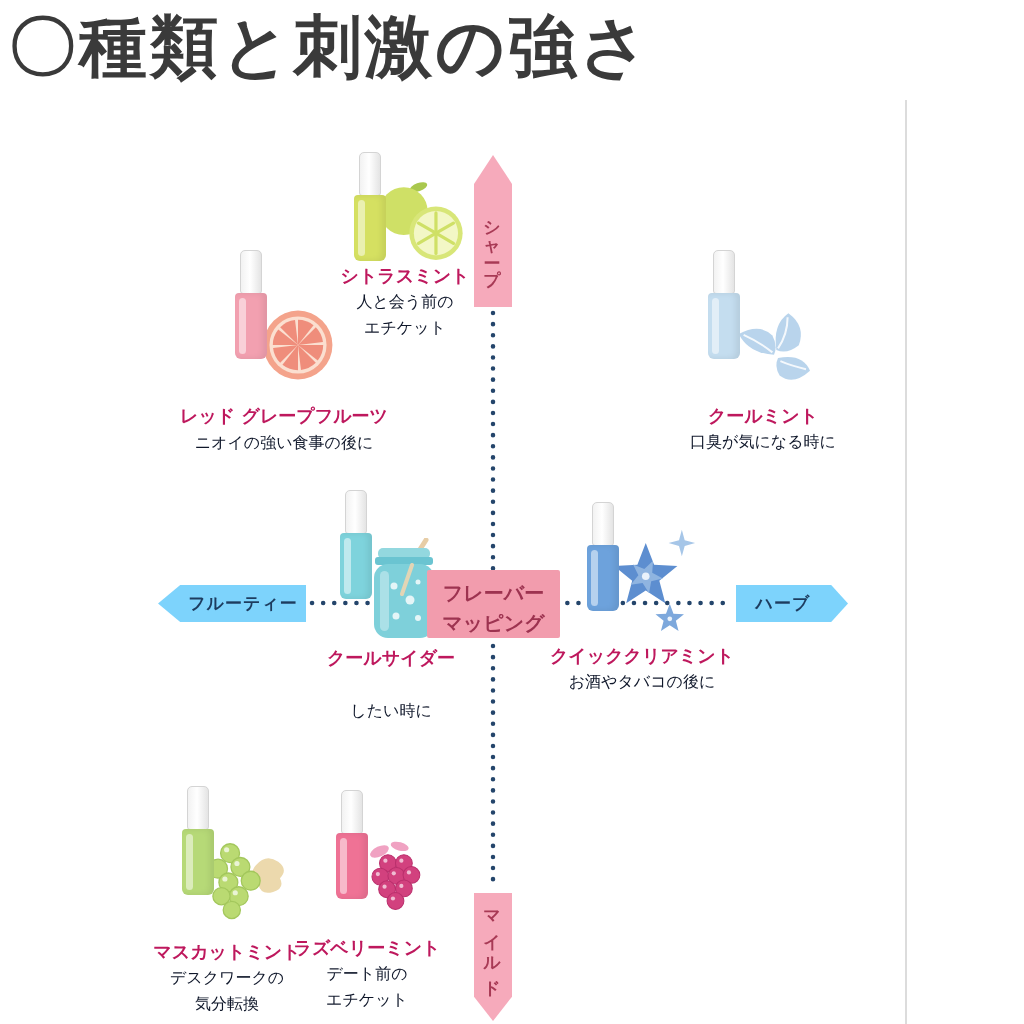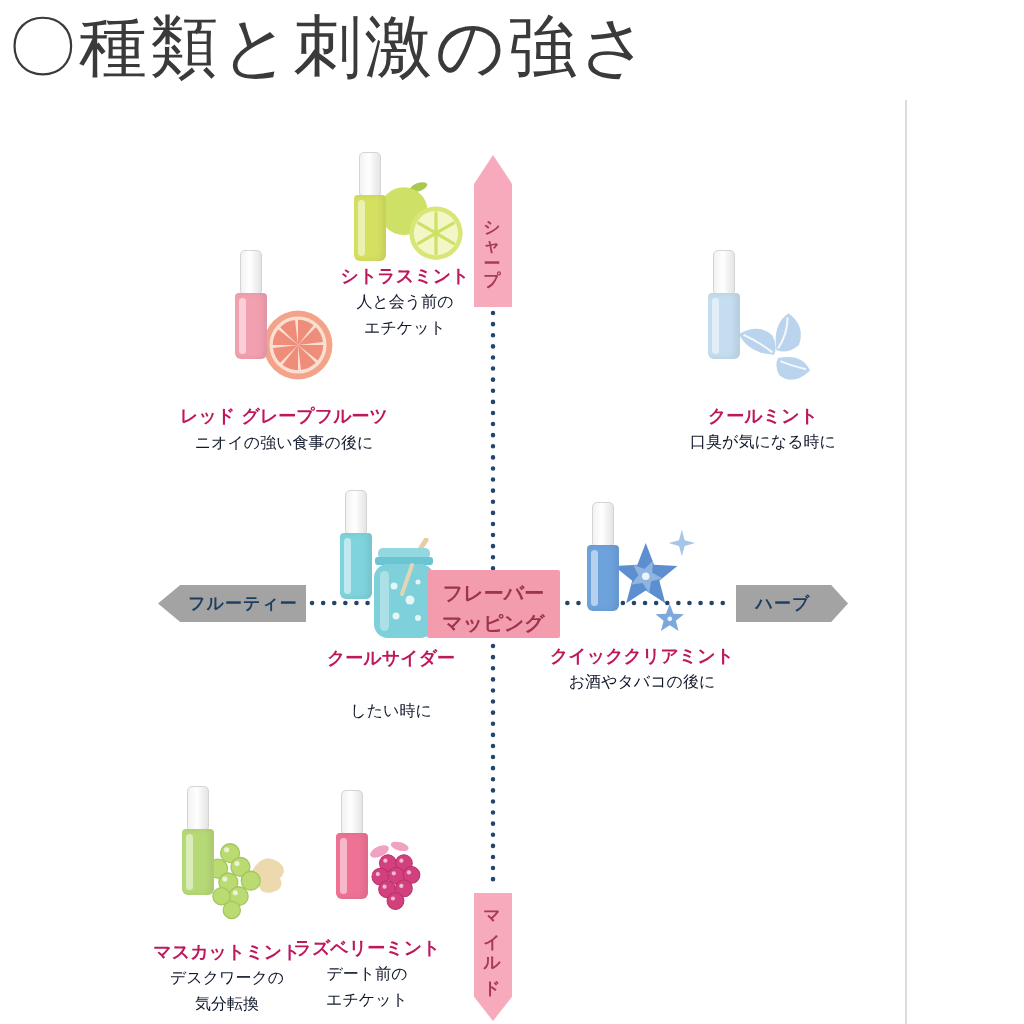--- a/index.html
+++ b/index.html
@@ -2,29 +2,29 @@
 <html><head>
 <meta charset="utf-8">
 <style>
   html,body{margin:0;padding:0;background:#ffffff;}
   .canvas{
     position:relative;width:1024px;height:1024px;background:#ffffff;overflow:hidden;
     font-family:"DejaVu Sans","Liberation Sans",sans-serif;
   }
   .title{
     position:absolute;left:8px;top:2px;margin:0;
-    font-size:68px;font-weight:400;color:#3a3a3a;letter-spacing:3px;white-space:nowrap;
+    font-size:68px;font-weight:700;color:#3a3a3a;letter-spacing:3px;white-space:nowrap;
   }
   .chart-border{position:absolute;left:905px;top:100px;width:2px;height:924px;background:#dcdcdc;}
   .axes{position:absolute;left:0;top:0;width:1024px;height:1024px;pointer-events:none;}
   .dot-line{stroke:#24456b;stroke-width:4.5;stroke-linecap:round;stroke-dasharray:0.1 11;fill:none;}
 
   .arrow{position:absolute;display:flex;align-items:center;justify-content:center;box-sizing:border-box;}
   .arrow-pink{background:#f6aabb;}
-  .arrow-teal{background:#a3a3a3;}
+  .arrow-teal{background:#7dd3fc;}
   .arrow-top{left:474px;top:155px;width:38px;height:152px;padding-top:26px;
     clip-path:polygon(50% 0,100% 19%,100% 100%,0 100%,0 19%);}
   .arrow-bottom{left:474px;top:893px;width:38px;height:128px;padding-bottom:24px;
     clip-path:polygon(0 0,100% 0,100% 81%,50% 100%,0 81%);}
   .arrow-left{left:158px;top:585px;width:148px;height:37px;padding-left:22px;
     clip-path:polygon(0 50%,15% 0,100% 0,100% 100%,15% 100%);}
   .arrow-right{left:736px;top:585px;width:112px;height:37px;padding-right:18px;
     clip-path:polygon(0 0,85% 0,100% 50%,85% 100%,0 100%);}
   .v-text{writing-mode:vertical-rl;font-weight:bold;font-size:17px;letter-spacing:3px;}
   .h-text{font-weight:bold;font-size:17px;letter-spacing:1px;white-space:nowrap;}

